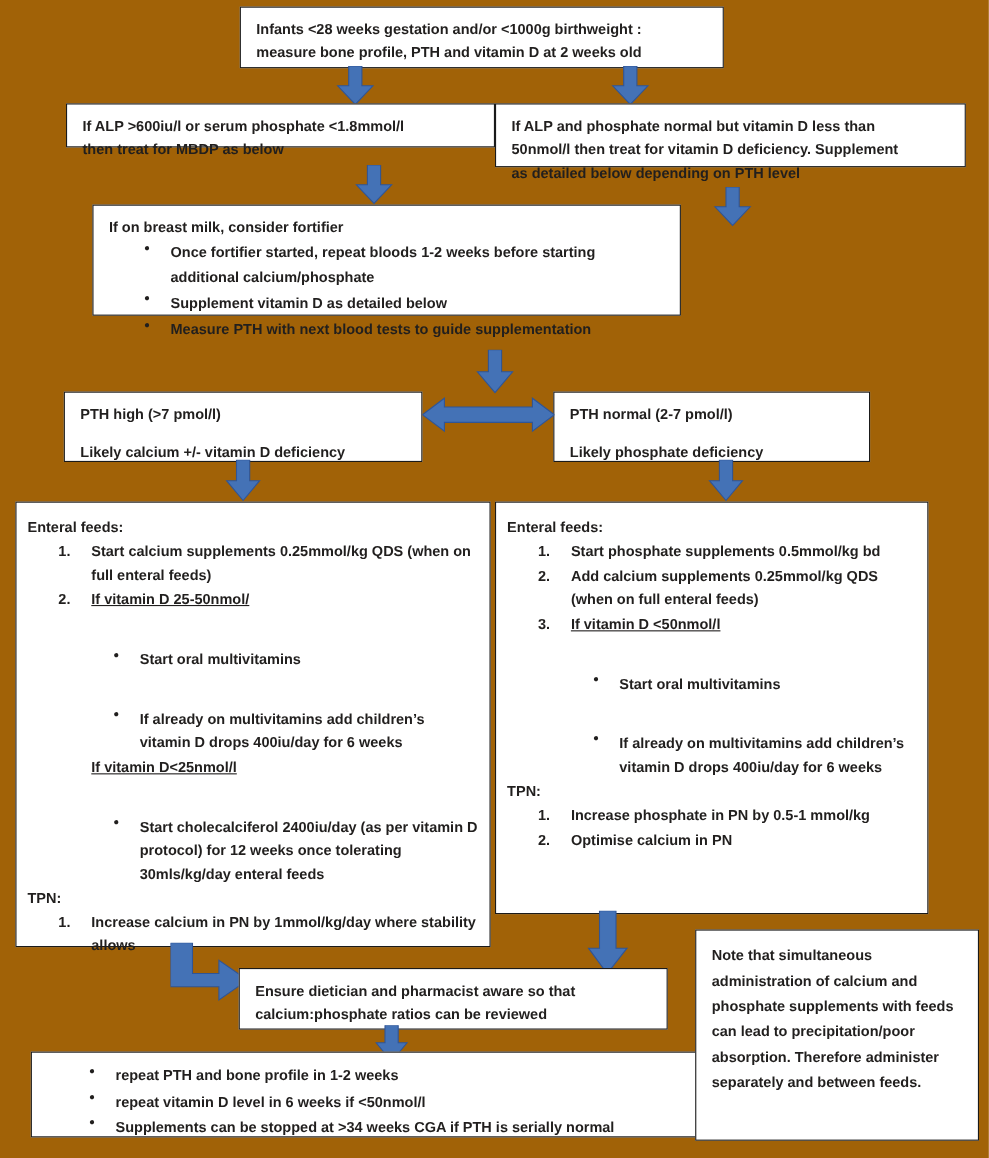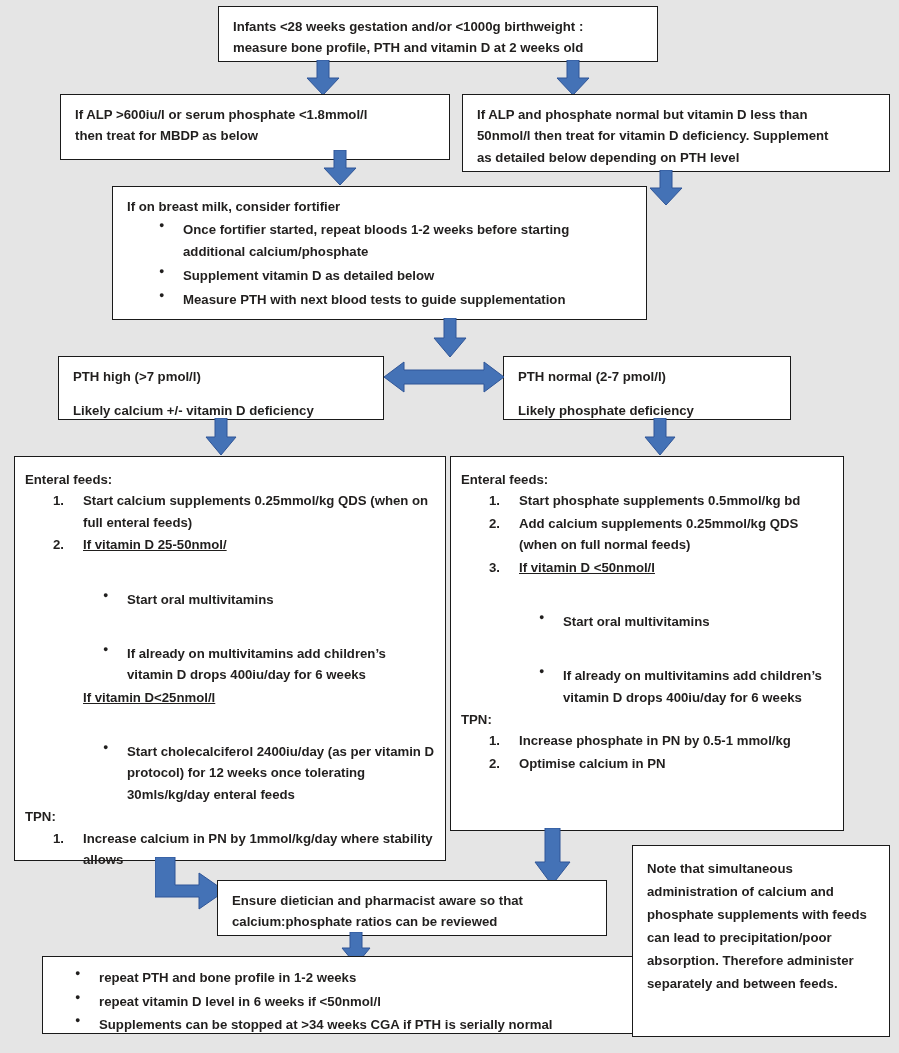--- a/index.html
+++ b/index.html
@@ -8,21 +8,21 @@
     background: #ffffff;
   }
   body {
     font-family: "Liberation Sans", sans-serif;
     color: #1a1a1a;
   }
   #canvas {
     position: relative;
     width: 899px;
     height: 1053px;
-    background: #e5e5e5;
+    background: #a16207;
     overflow: hidden;
   }
   .box {
     position: absolute;
     box-sizing: border-box;
     border: 1.6px solid #1a1a1a;
     background: #ffffff;
     font-weight: bold;
     font-size: 13.2px;
     line-height: 1.62;
@@ -106,44 +106,44 @@
       <polygon points="12,0 24,0 24,18 34,18 18,35 2,18 12,18" fill="#4472b6" stroke="#2f5597" stroke-width="1"></polygon>
     </svg>
   </div>
 
   <div class="arrow" style="left:555px; top:60px; width:36px; height:36px;">
     <svg width="36" height="36" viewBox="0 0 36 36">
       <polygon points="12,0 24,0 24,18 34,18 18,35 2,18 12,18" fill="#4472b6" stroke="#2f5597" stroke-width="1"></polygon>
     </svg>
   </div>
 
-  <div class="box" style="left:60px; top:94px; width:390px; height:66px;">
+  <div class="box" style="left:60px; top:94px; width:390px; height:40px;">
     <p>If ALP &gt;600iu/l or serum phosphate &lt;1.8mmol/l</p>
     <p>then treat for MBDP as below</p>
   </div>
 
-  <div class="box" style="left:462px; top:94px; width:428px; height:78px;">
+  <div class="box" style="left:450px; top:94px; width:428px; height:58px;">
     <p>If ALP and phosphate normal but vitamin D less than</p>
     <p>50nmol/l then treat for vitamin D deficiency.  Supplement</p>
     <p>as detailed below depending on PTH level</p>
   </div>
 
   <div class="arrow" style="left:322px; top:150px; width:36px; height:36px;">
     <svg width="36" height="36" viewBox="0 0 36 36">
       <polygon points="12,0 24,0 24,18 34,18 18,35 2,18 12,18" fill="#4472b6" stroke="#2f5597" stroke-width="1"></polygon>
     </svg>
   </div>
 
   <div class="arrow" style="left:648px; top:170px; width:36px; height:36px;">
     <svg width="36" height="36" viewBox="0 0 36 36">
       <polygon points="12,0 24,0 24,18 34,18 18,35 2,18 12,18" fill="#4472b6" stroke="#2f5597" stroke-width="1"></polygon>
     </svg>
   </div>
 
-  <div class="box" style="left:84px; top:186px; width:535px; height:134px; line-height:1.72;margin-left:28px;">
+  <div class="box" style="left:84px; top:186px; width:535px; height:101px; line-height:1.72;">
     <p>If on breast milk, consider fortifier</p>
     <ul class="b1">
       <li>Once fortifier started, repeat bloods 1-2 weeks before starting additional calcium/phosphate</li>
       <li>Supplement vitamin D as detailed below</li>
       <li>Measure PTH with next blood tests to guide supplementation</li>
     </ul>
   </div>
 
   <div class="arrow" style="left:432px; top:318px; width:36px; height:40px;">
     <svg width="36" height="40" viewBox="0 0 36 40">
@@ -196,21 +196,21 @@
     <p class="plain-head">TPN:</p>
     <ol class="n1">
       <li>Increase calcium in PN by 1mmol/kg/day where stability allows</li>
     </ol>
   </div>
 
   <div class="box" style="left:450px; top:456px; width:394px; height:375px; padding:12px 10px 10px 10px;">
     <p>Enteral feeds:</p>
     <ol class="n1 gap-top">
       <li>Start phosphate supplements 0.5mmol/kg bd</li>
-      <li>Add calcium supplements 0.25mmol/kg QDS (when on full normal feeds)</li>
+      <li>Add calcium supplements 0.25mmol/kg QDS (when on full enteral feeds)</li>
       <li><span class="u">If vitamin D &lt;50nmol/l</span></li>
     </ol>
     <ul class="b2">
       <li>Start oral multivitamins</li>
       <li>If already on multivitamins add children’s vitamin D drops 400iu/day for 6 weeks</li>
     </ul>
     <p class="plain-head">TPN:</p>
     <ol class="n1">
       <li>Increase phosphate in PN by 0.5-1 mmol/kg</li>
       <li>Optimise calcium in PN</li>
@@ -233,21 +233,21 @@
     <p>Ensure dietician and pharmacist aware so that</p>
     <p>calcium:phosphate ratios can be reviewed</p>
   </div>
 
   <div class="arrow" style="left:340px; top:932px; width:32px; height:34px;">
     <svg width="32" height="34" viewBox="0 0 32 34">
       <polygon points="10,0 22,0 22,16 30,16 16,33 2,16 10,16" fill="#4472b6" stroke="#2f5597" stroke-width="1"></polygon>
     </svg>
   </div>
 
-  <div class="box" style="left:42px; top:956px; width:644px; height:78px; padding:10px 10px 10px 0; line-height:1.72;">
+  <div class="box" style="left:28px; top:956px; width:644px; height:78px; padding:10px 10px 10px 20px; line-height:1.72;">
     <ul class="b1">
       <li>repeat PTH and bone profile in 1-2 weeks</li>
       <li>repeat vitamin D level in 6 weeks if &lt;50nmol/l</li>
       <li>Supplements can be stopped at &gt;34 weeks CGA if PTH is serially normal</li>
     </ul>
   </div>
 
   <div class="box" style="left:632px; top:845px; width:258px; height:192px; padding:12px 14px 10px 14px; line-height:1.74;">
     <p>Note that simultaneous administration of calcium and phosphate supplements with feeds can lead to precipitation/poor absorption. Therefore administer separately and between feeds.</p>
   </div>

